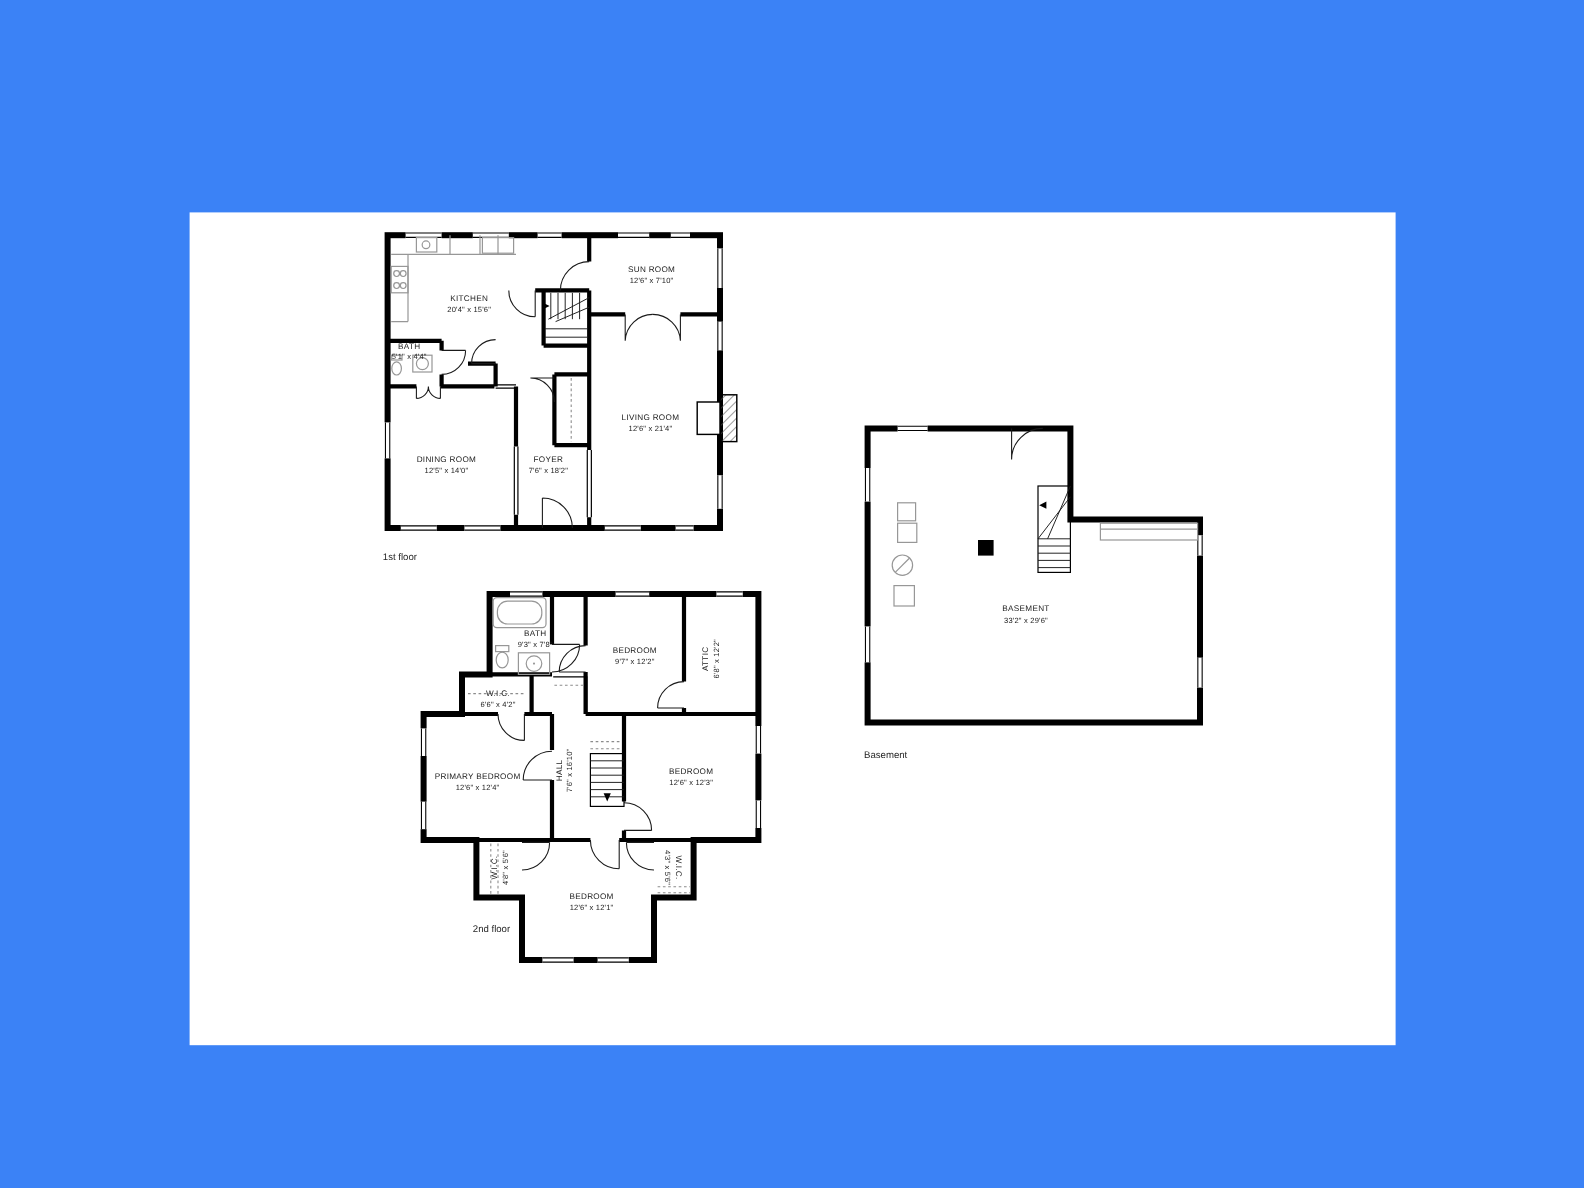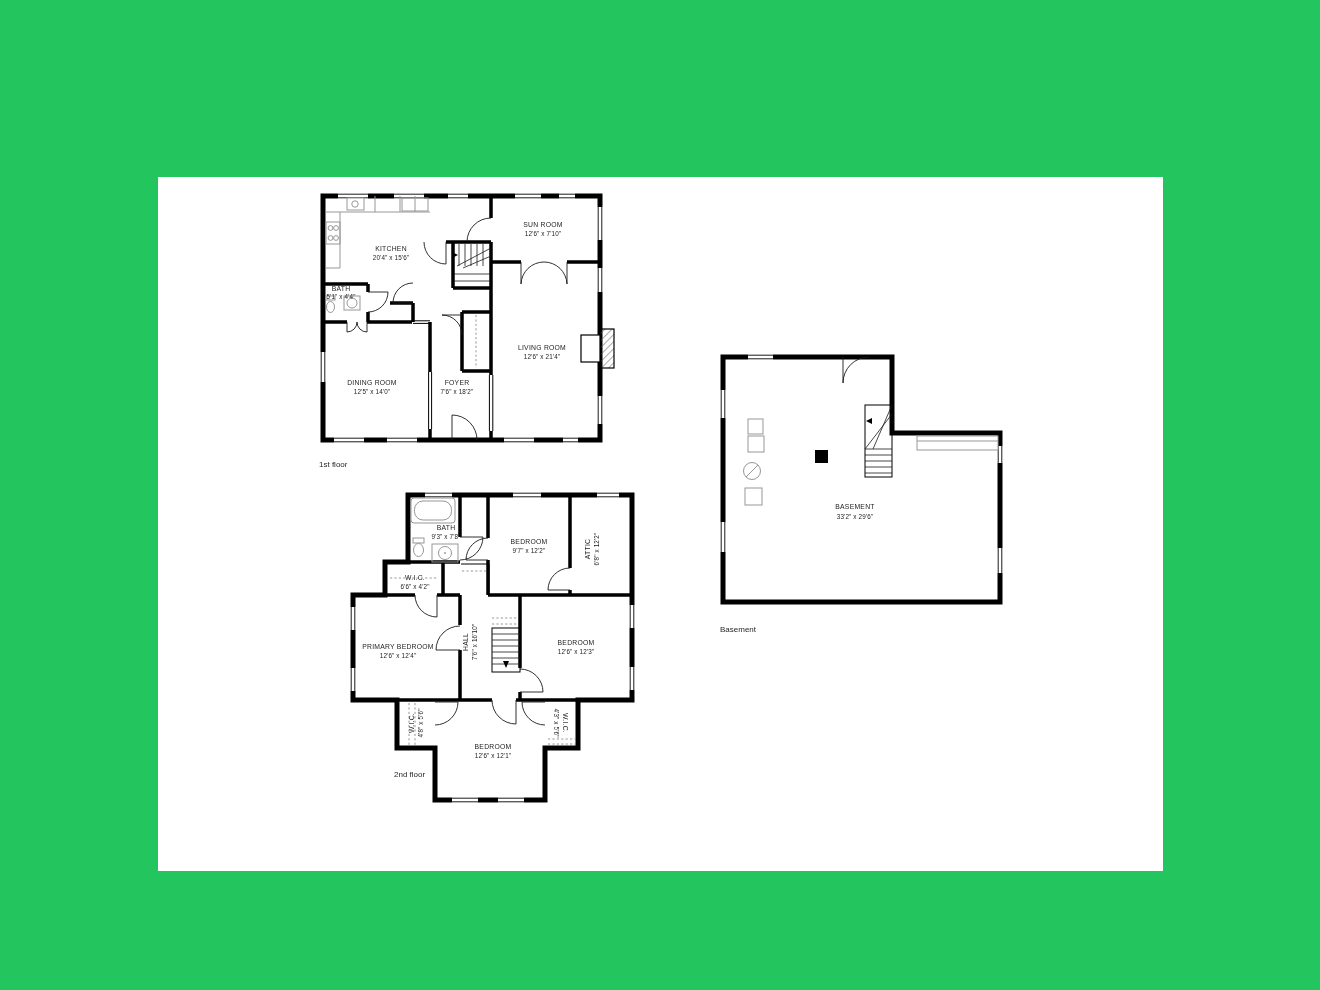--- a/index.html
+++ b/index.html
@@ -1,16 +1,16 @@
 <!DOCTYPE html>
 <html><head>
 <meta charset="utf-8">
 <style>
   html,body{margin:0;padding:0;background:#48714F;}
-  .stage{position:relative;width:1320px;height:990px;background:#22c55e;overflow:hidden;
+  .stage{position:relative;width:1320px;height:990px;background:#3b82f6;overflow:hidden;
          font-family:"Liberation Sans",sans-serif;}
   svg{position:absolute;left:0;top:0;}
   .wall-outer{fill:#ffffff;stroke:#000000;stroke-width:5;}
   .wall{stroke:#000000;stroke-width:3.5;fill:none;}
   .wall-thin{stroke:#000000;stroke-width:1;fill:none;}
   .win{fill:#ffffff;stroke:none;}
   .winline{stroke:#000000;stroke-width:0.9;}
   .door{stroke:#1a1a1a;stroke-width:0.9;fill:none;}
   .tread{stroke:#1a1a1a;stroke-width:0.8;fill:none;}
   .fix{stroke:#979797;stroke-width:1;fill:none;}

